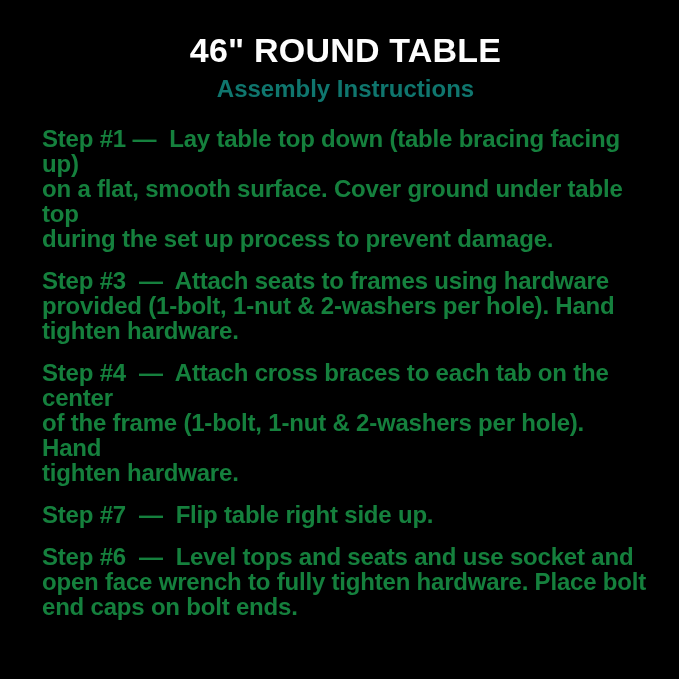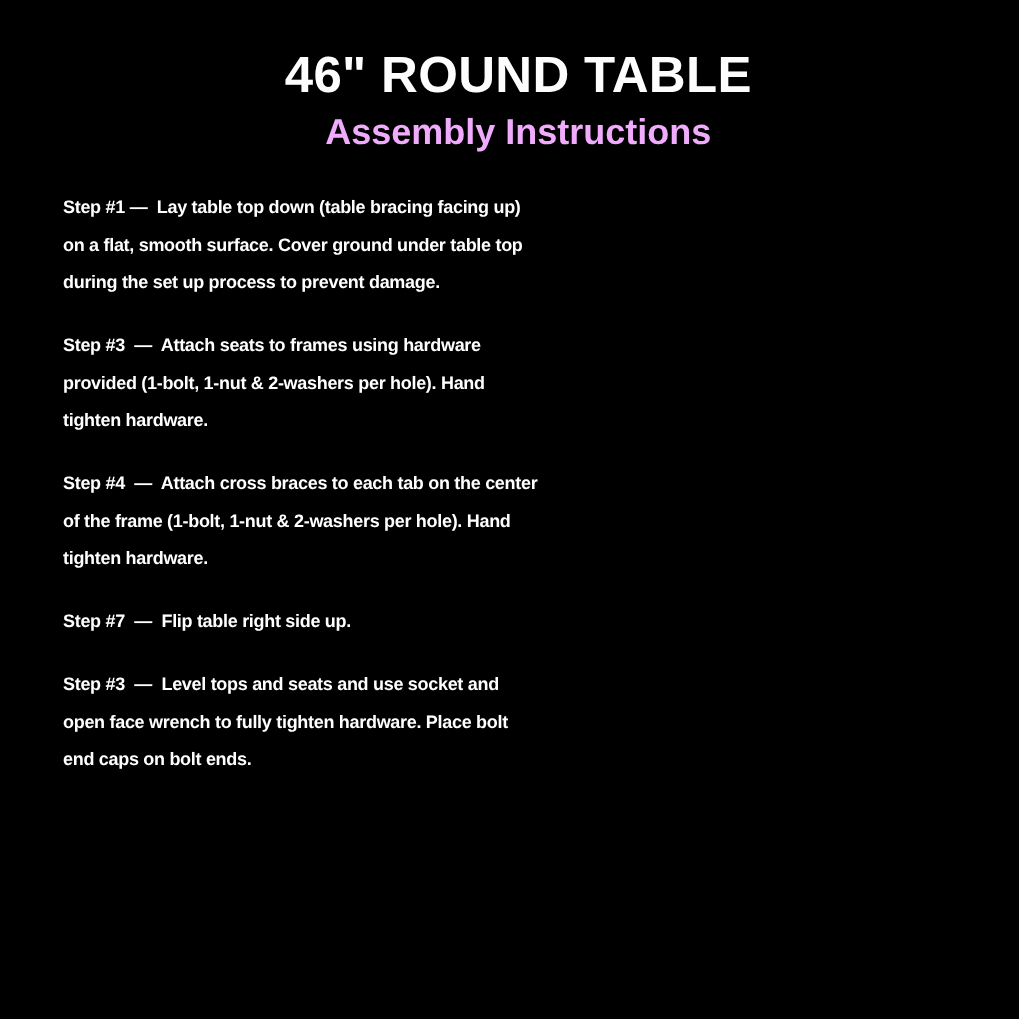--- a/index.html
+++ b/index.html
@@ -26,48 +26,48 @@
     font-size: 34px;
     line-height: 1.2;
     letter-spacing: 0.2px;
     color: #fdfdfd;
   }
   .page-subtitle {
     margin: 3px 0 0 0;
     text-align: center;
     font-size: 24px;
     line-height: 1.25;
-    color: #f0abfc;
+    color: #0f766e;
   }
   .steps {
     margin-top: 22px;
   }
   .step {
     margin: 0 0 17px 0;
-    font-size: 12px;
+    font-size: 24px;
     line-height: 25px;
     letter-spacing: -0.2px;
     white-space: pre-wrap;
-    color: #ffffff;
+    color: #15803d;
   }
 </style>
 </head>
 <body>
 
 <div class="sheet">
   <h1 class="page-title">46" ROUND TABLE</h1>
   <h2 class="page-subtitle">Assembly Instructions</h2>
   <div class="steps" id="steps">
       <p class="step">Step #1 —  Lay table top down (table bracing facing up)
 on a flat, smooth surface. Cover ground under table top
 during the set up process to prevent damage.</p>
       <p class="step">Step #3  —  Attach seats to frames using hardware
 provided (1-bolt, 1-nut &amp; 2-washers per hole). Hand
 tighten hardware.</p>
       <p class="step">Step #4  —  Attach cross braces to each tab on the center
 of the frame (1-bolt, 1-nut &amp; 2-washers per hole). Hand
 tighten hardware.</p>
       <p class="step">Step #7  —  Flip table right side up.</p>
-      <p class="step">Step #3  —  Level tops and seats and use socket and
+      <p class="step">Step #6  —  Level tops and seats and use socket and
 open face wrench to fully tighten hardware. Place bolt
 end caps on bolt ends.</p>
     </div>
 </div>
 
 </body></html>

